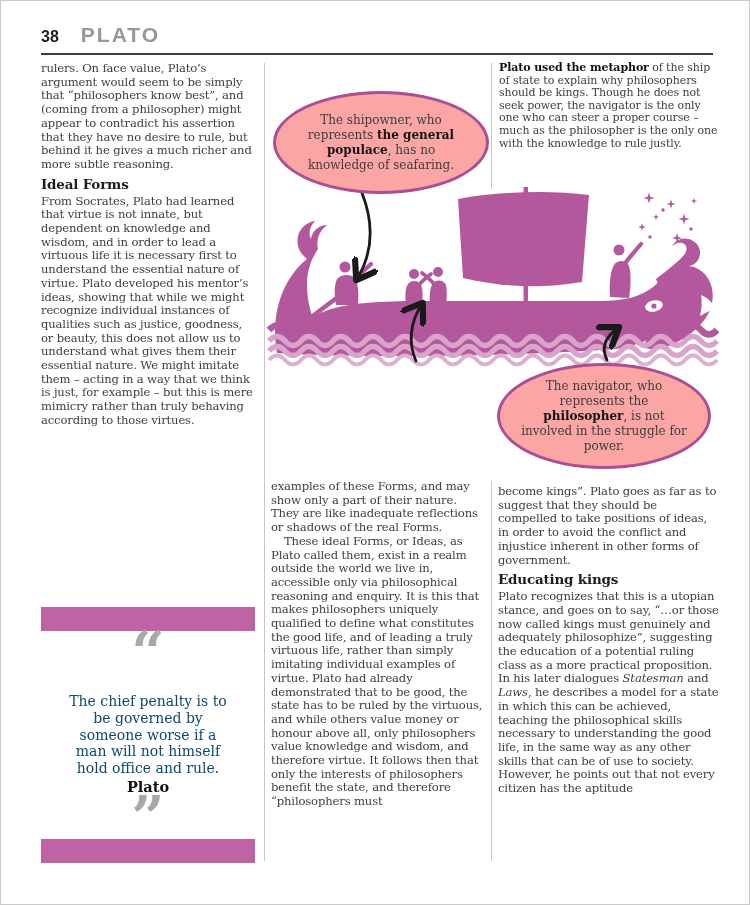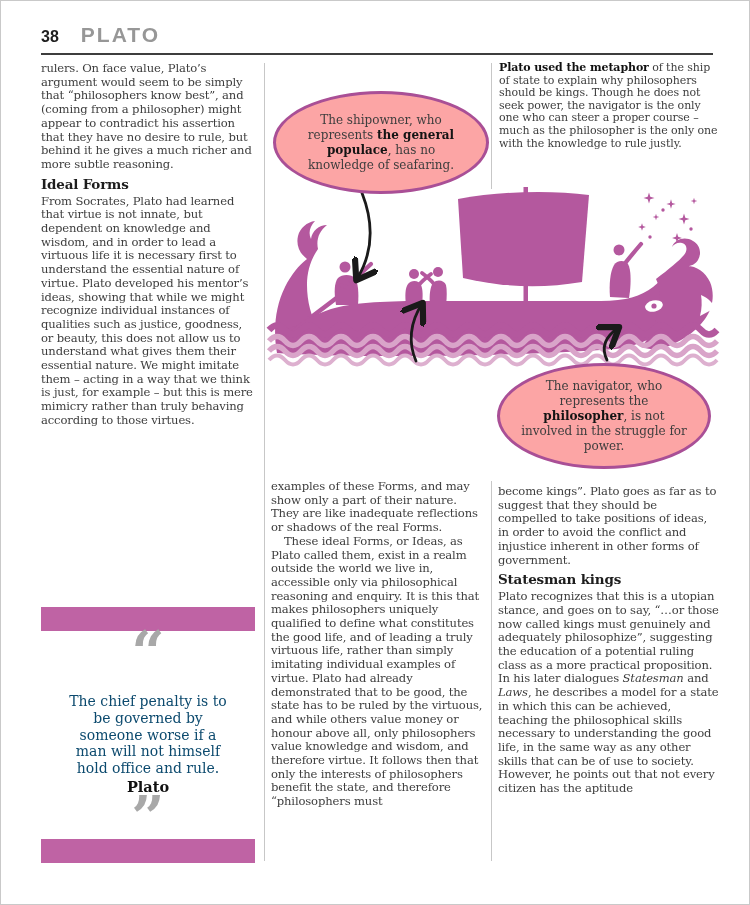--- a/index.html
+++ b/index.html
@@ -159,17 +159,17 @@
     <div class="inner"><span>The navigator, who represents the </span><b>philosopher</b><span>, is not involved in the struggle for power.</span></div>
   </div>
 
   <div class="col" style="left:270px; top:460px; width:216px;margin-top:19px;">
     <p>examples of these Forms, and may show only a part of their nature. They are like inadequate reflections or shadows of the real Forms.</p>
     <p class="indent">These ideal Forms, or Ideas, as Plato called them, exist in a realm outside the world we live in, accessible only via philosophical reasoning and enquiry. It is this that makes philosophers uniquely qualified to define what constitutes the good life, and of leading a truly virtuous life, rather than simply imitating individual examples of virtue. Plato had already demonstrated that to be good, the state has to be ruled by the virtuous, and while others value money or honour above all, only philosophers value knowledge and wisdom, and therefore virtue. It follows then that only the interests of philosophers benefit the state, and therefore “philosophers must</p>
   </div>
 
   <div class="col" style="left:497px; top:484px; width:221px;">
     <p>become kings”. Plato goes as far as to suggest that they should be compelled to take positions of ideas, in order to avoid the conflict and injustice inherent in other forms of government.</p>
-    <h3 class="sect">Statesman kings</h3>
+    <h3 class="sect">Educating kings</h3>
     <p><span>Plato recognizes that this is a utopian stance, and goes on to say, “…or those now called kings must genuinely and adequately philosophize”, suggesting the education of a potential ruling class as a more practical proposition. In his later dialogues </span><span class="ital">Statesman</span><span> and </span><span class="ital">Laws</span><span>, he describes a model for a state in which this can be achieved, teaching the philosophical skills necessary to understanding the good life, in the same way as any other skills that can be of use to society. However, he points out that not every citizen has the aptitude</span></p>
   </div>
 
 </div>
 
 </body></html>

